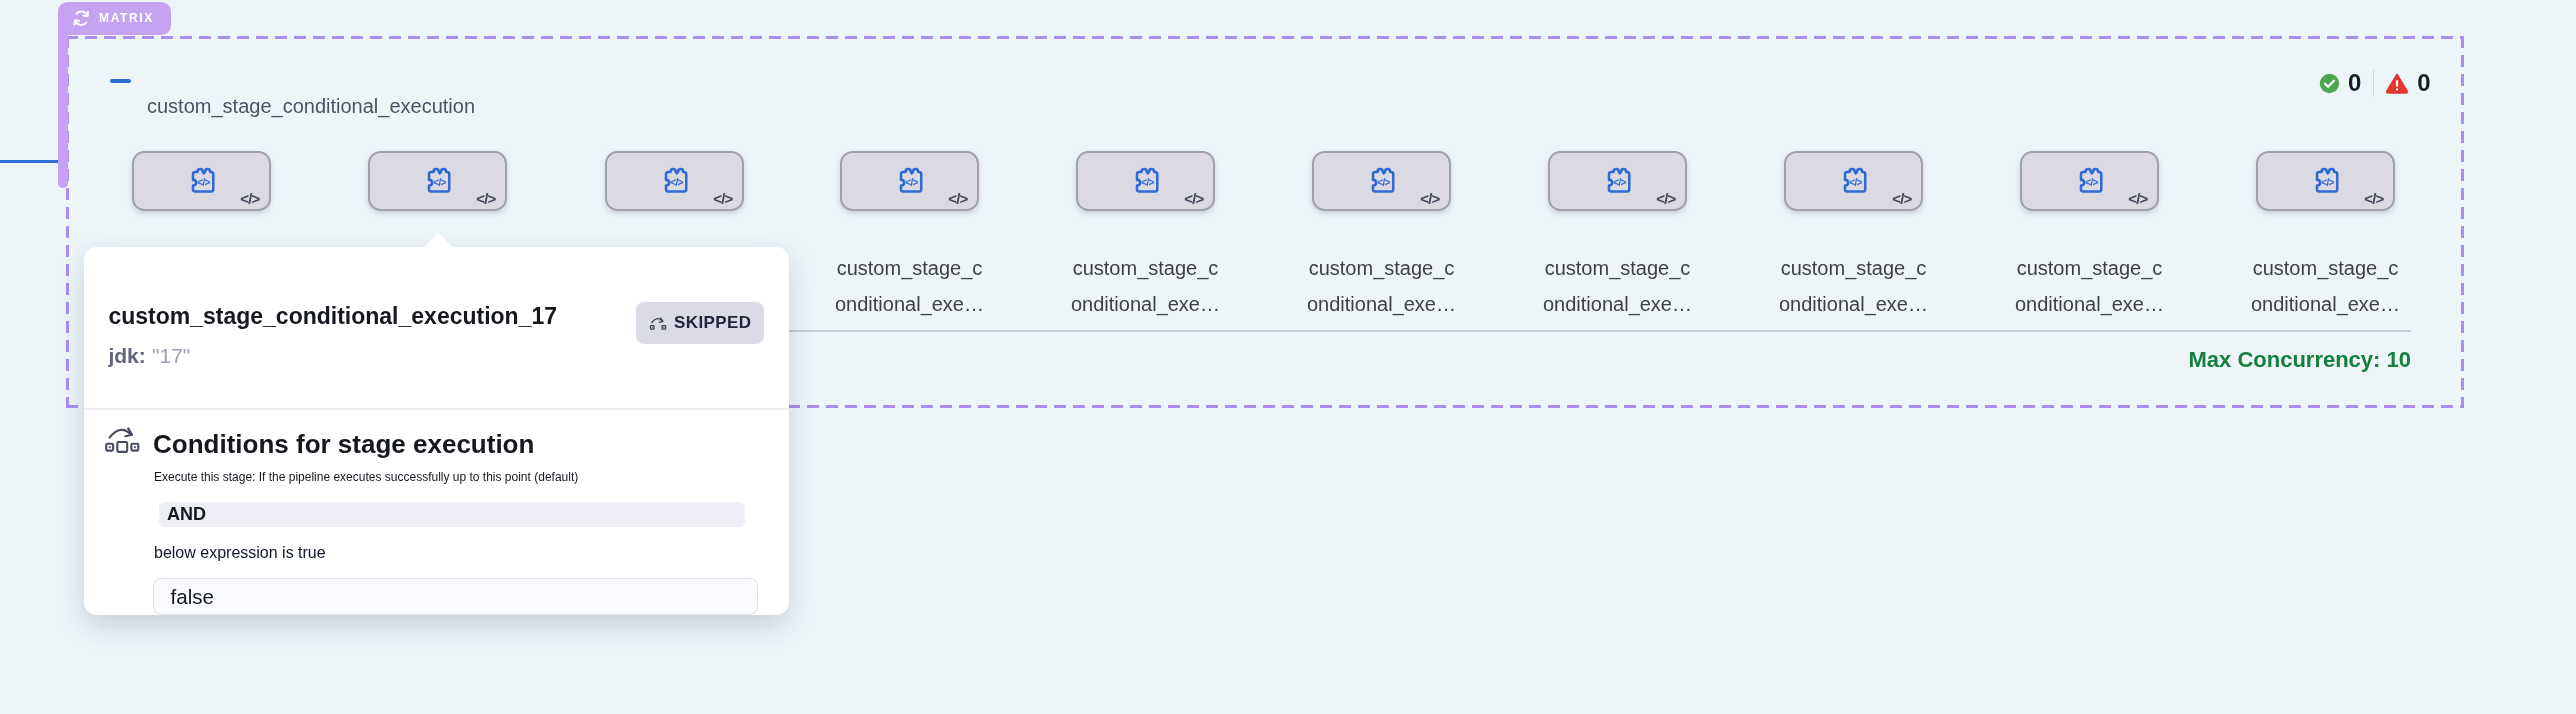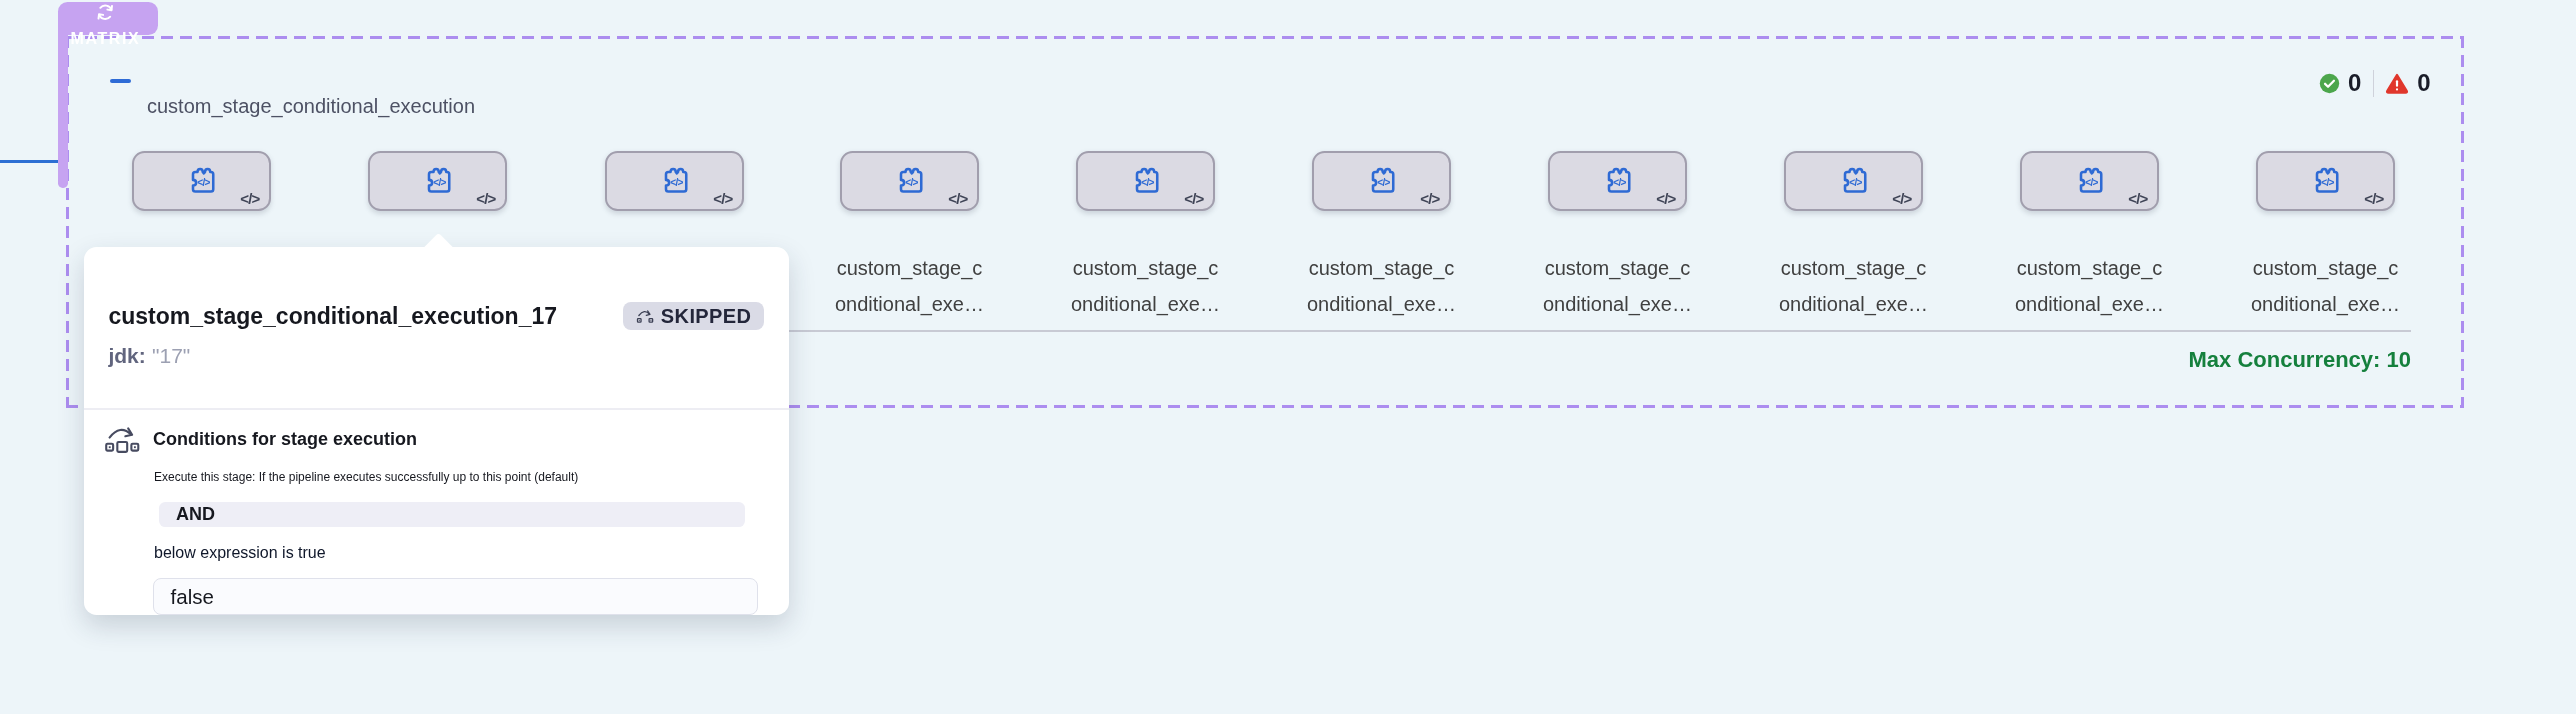--- a/index.html
+++ b/index.html
@@ -13,21 +13,21 @@
   }
 
   
   .connector { position:absolute; left:0; top:160px; width:60px; height:3.2px; background:#2D6FD3; z-index:1; }
 
   
   .matrix-badge {
     position:absolute; left:58px; top:1.6px; height:33px; padding:0 17.3px 0 12.6px;
     background:#C6A3F1; border-radius:9.5px 9.5px 9.5px 0;
     display:flex; align-items:center; gap:8px; z-index:5;
-    color:#FFFFFF; font-size:16px; font-weight:700; letter-spacing:1.6px;flex-direction:column;
+    color:#FFFFFF; font-size:12px; font-weight:700; letter-spacing:1.6px;
   }
   .matrix-strip { position:absolute; left:58px; top:24px; width:9.5px; height:164px; background:#C6A3F1; border-radius:0 0 4.7px 4.7px; z-index:4; }
 
   
   .matrix-container {
     position:absolute; left:66px; top:36px; width:2398px; height:372px; z-index:2;
     background-image:
       repeating-linear-gradient(90deg,#AC8DEF 0 12px,transparent 12px 19px),
       repeating-linear-gradient(90deg,#AC8DEF 0 12px,transparent 12px 19px),
       repeating-linear-gradient(180deg,#AC8DEF 0 12px,transparent 12px 19px),
@@ -66,34 +66,34 @@
   
   .tooltip {
     position:absolute; left:84px; top:247px; width:705px; height:368px;
     background:#FFFFFF; border-radius:12.6px; z-index:10;
     box-shadow:0 11px 27px rgba(35,45,70,.18);
   }
   .tooltip-caret { position:absolute; left:342px; top:-8.7px; width:25px; height:25px; background:#FFFFFF; transform:rotate(45deg); border-radius:3.2px; z-index:0; }
   .tooltip-inner { position:absolute; inset:0; z-index:1;margin-top:28px; }
   .tt-title { position:absolute; left:24.4px; top:28px; font-size:23px; font-weight:700; color:#16181F; }
   .tt-status {
-    position:absolute; right:25px; top:27px; height:28px; padding:0 12.6px;
+    position:absolute; right:25px; top:27px; height:42px; padding:0 12.6px;
     background:#DADBE6; border-radius:8px; display:flex; align-items:center; gap:7px;
-    font-size:20px; font-weight:700; color:#23263A; letter-spacing:0.4px;
+    font-size:17px; font-weight:700; color:#23263A; letter-spacing:0.4px;
   }
   .tt-var { position:absolute; left:24.4px; top:69px; font-size:21px; }
   .tt-var-key { font-weight:700; color:#61657E; }
   .tt-var-val { color:#9CA0B2; margin-left:6.3px; }
   .tt-divider { position:absolute; left:0; top:133px; width:100%; height:1.6px; background:#EDEDF3; }
   .tt-cond-icon { position:absolute; left:20px; top:150px; }
-  .tt-cond-heading { position:absolute; left:69px; top:154px; font-size:18px; font-weight:700; color:#16181F; }
+  .tt-cond-heading { position:absolute; left:69px; top:154px; font-size:26px; font-weight:700; color:#16181F; }
   .tt-cond-desc { position:absolute; left:70px; top:195px; font-size:12px; color:#16181F; white-space:nowrap; }
   .tt-and-bar {
     position:absolute; left:75px; top:227px; width:586px; height:25px;
-    background:#EEEEF6; border-radius:6.3px; display:flex; align-items:center; padding-left:17px;
+    background:#EEEEF6; border-radius:6.3px; display:flex; align-items:center; padding-left:8px;
     font-size:18px; font-weight:700; color:#16181F;
   }
   .tt-subtext { position:absolute; left:70px; top:269px; font-size:16px; color:#0f172a; }
   .tt-expression {
     position:absolute; left:69px; top:303px; width:605px; height:37px;
     background:#FAFBFE; border:1.6px solid #DFE1EB; border-radius:8px;
     display:flex; align-items:center; padding-left:16.6px; font-size:20.5px; color:#16181F;
   }
 
   svg { display:block; }

